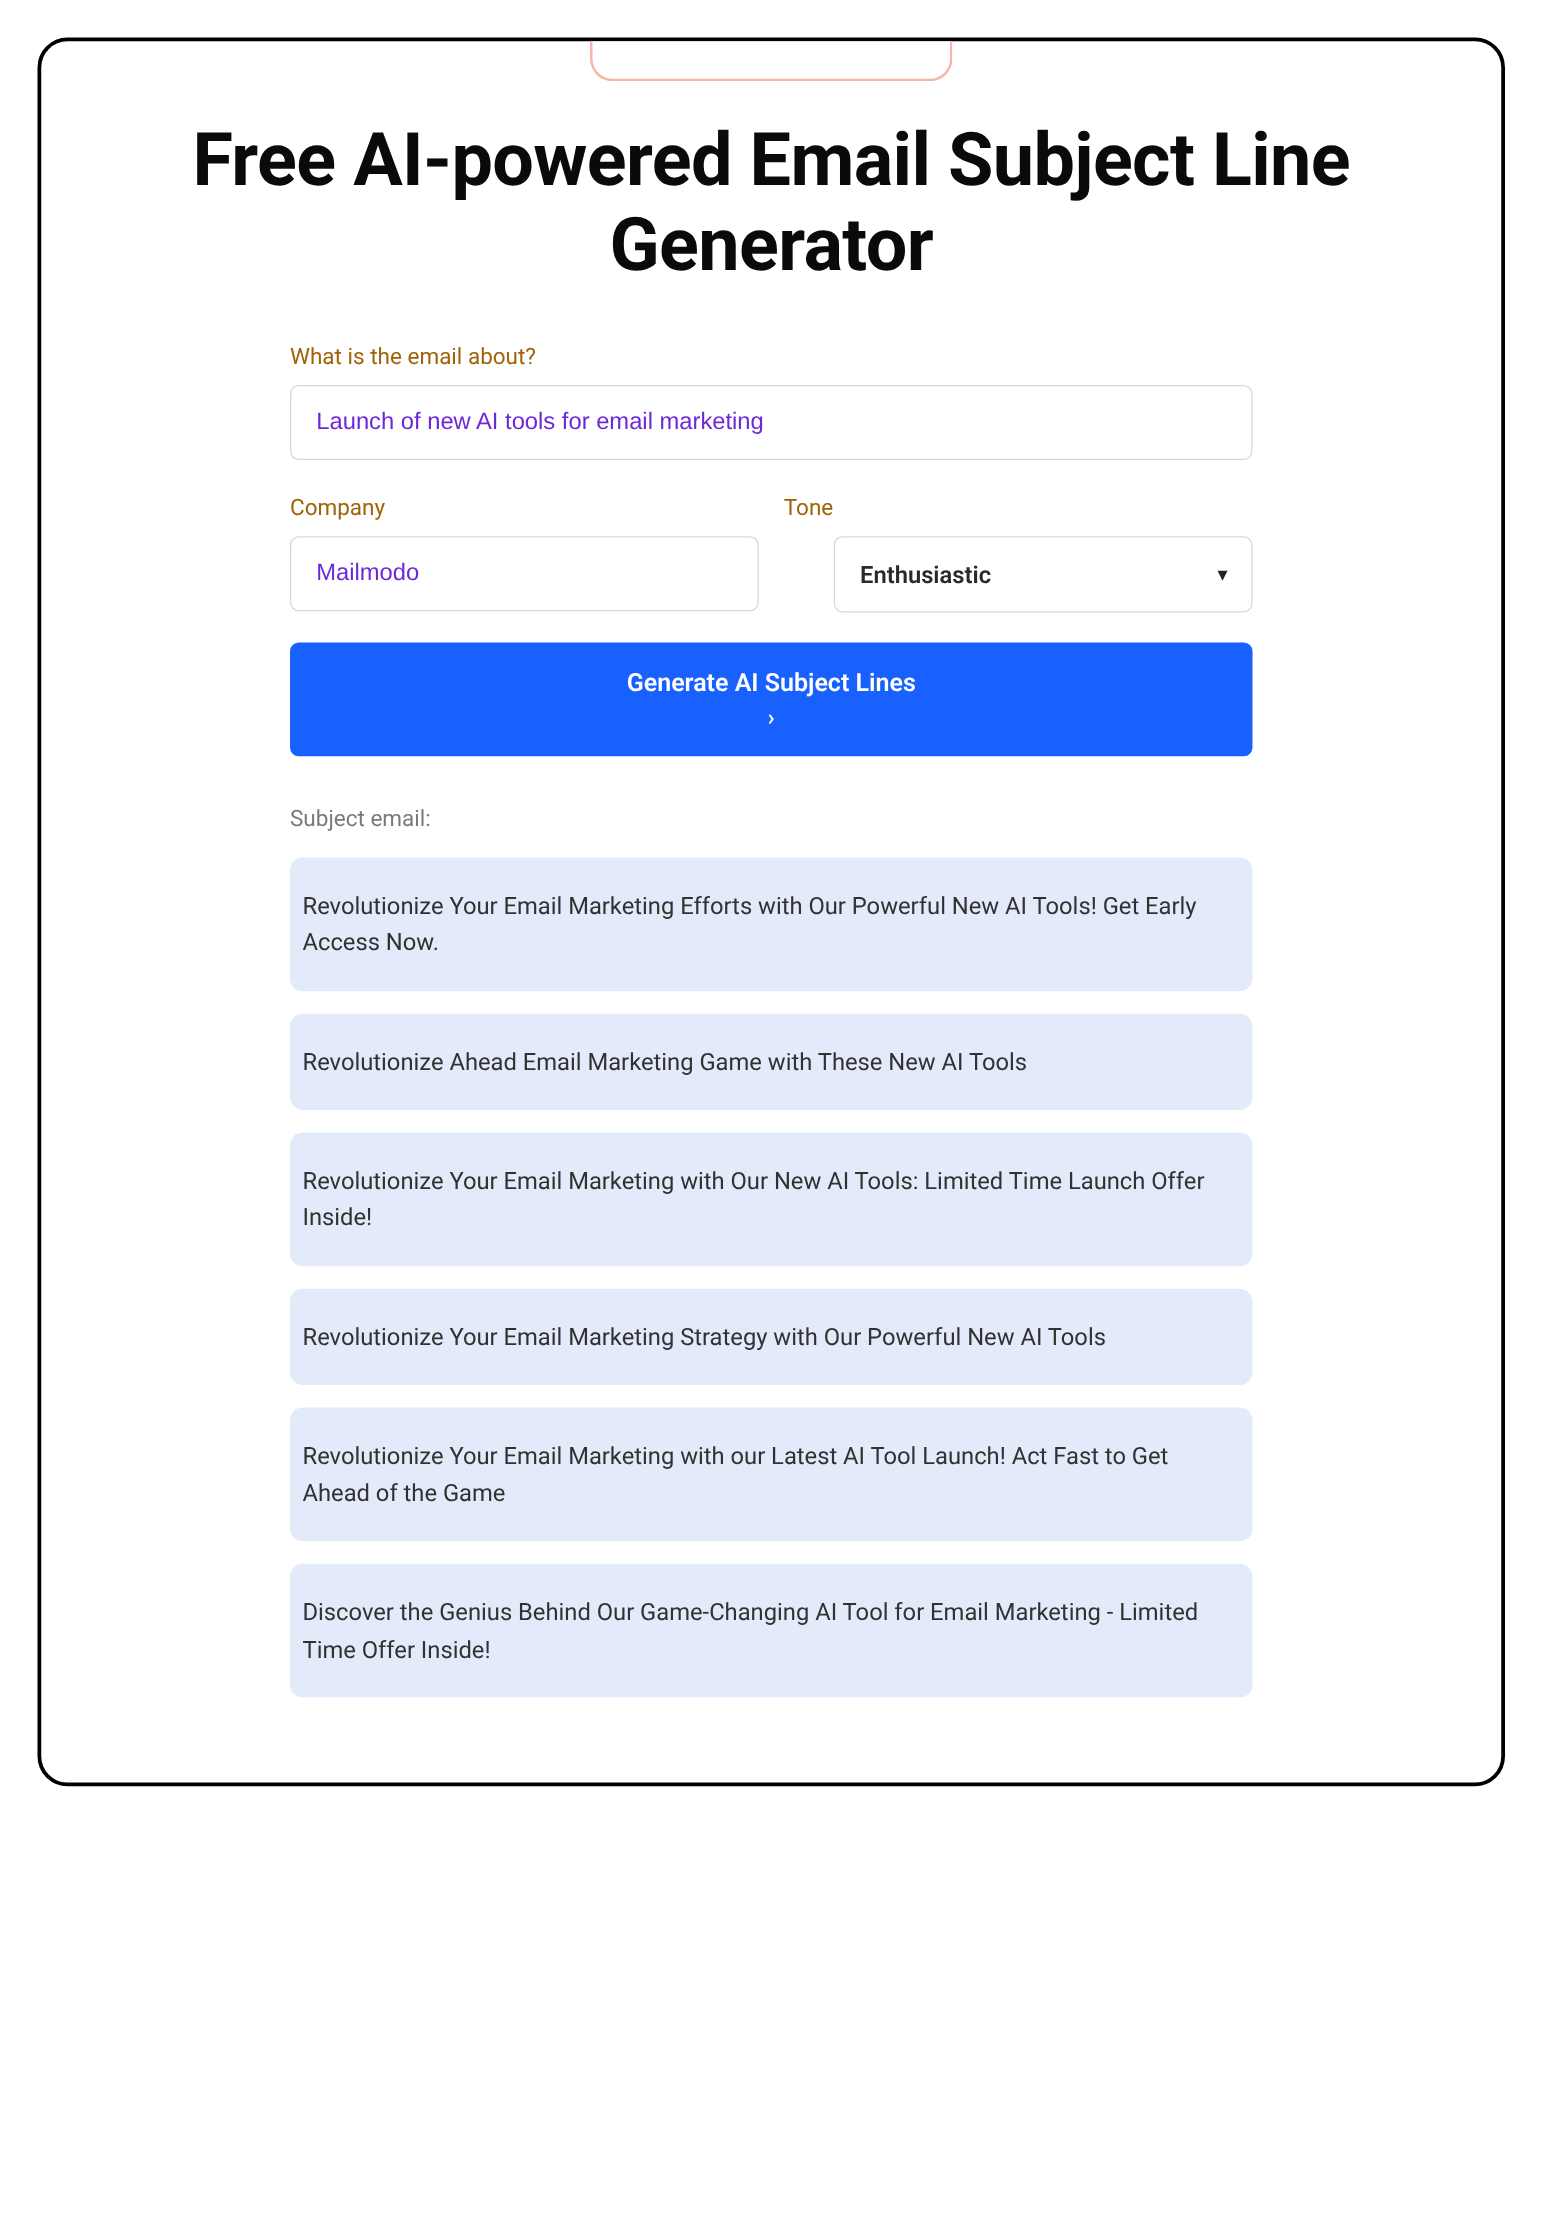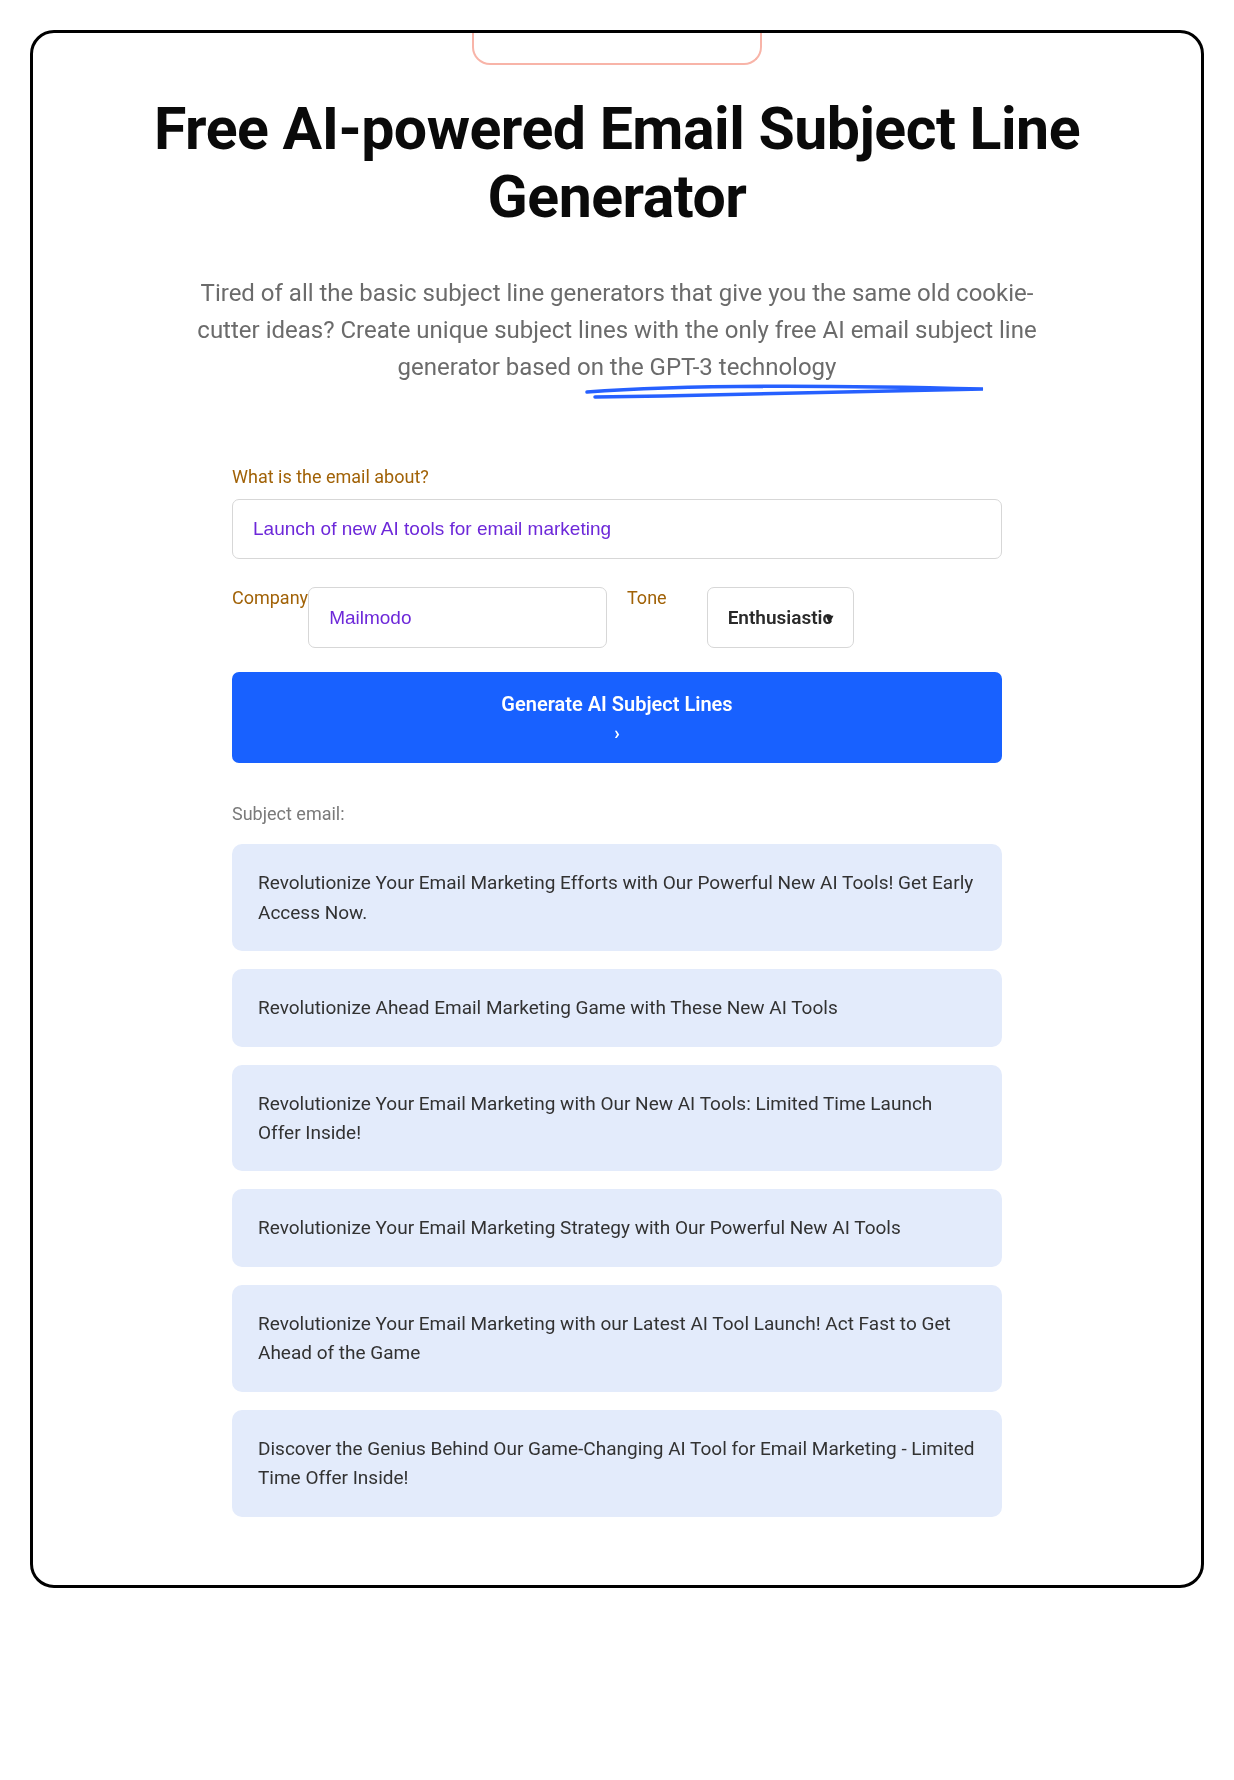--- a/index.html
+++ b/index.html
@@ -80,20 +80,21 @@
       font-family: Liberation Sans, sans-serif;
     }
     .row {
       display: flex;
       gap: 20px;
       margin-top: 28px;
     }
     .col {
       flex: 1;
       display: flex;
+      flex-direction: column;
     }
     .select-wrap {
       position: relative;
       padding-left: 40px;
     }
     .select-input {
       width: 100%;
       padding: 18px 20px;
       font-size: 19px;
       font-weight: 600;
@@ -138,41 +139,35 @@
     }
     .results-label {
       font-size: 18px;
       color: #7a7a7a;
       margin-top: 40px;
       margin-bottom: 20px;
     }
     .result-item {
       background: #e3ebfb;
       border-radius: 10px;
-      padding: 24px 26px;
+      padding: 24px 10px;
       font-size: 19px;
       color: #323232;
       line-height: 1.55;
       margin-bottom: 18px;
     }
   </style>
 </head>
 <body>
 
 <div class="card">
   <div class="top-pill"></div>
 
   <h1 class="hero-title">Free AI-powered Email Subject Line Generator</h1>
 
-  <div class="subtitle-wrap">
-    <p class="subtitle">Tired of all the basic subject line generators that give you the same old cookie-cutter ideas? Create unique subject lines with the only free AI email subject line generator based on the GPT-3 technology</p>
-    <svg class="underline-svg" viewBox="0 0 400 18" preserveAspectRatio="none">
-      <path d="M2,10 C80,4 200,2 398,7 C300,10 150,13 10,15" stroke="#2660ff" stroke-width="3.5" fill="none" stroke-linecap="round"></path>
-    </svg>
-  </div>
 
   <div class="form-area">
 
     <label class="field-label">What is the email about?</label>
     <input type="text" class="text-input" value="Launch of new AI tools for email marketing" style="">
 
     <div class="row">
       <div class="col">
         <label class="field-label">Company</label>
         <input type="text" class="text-input" value="Mailmodo" style="">

